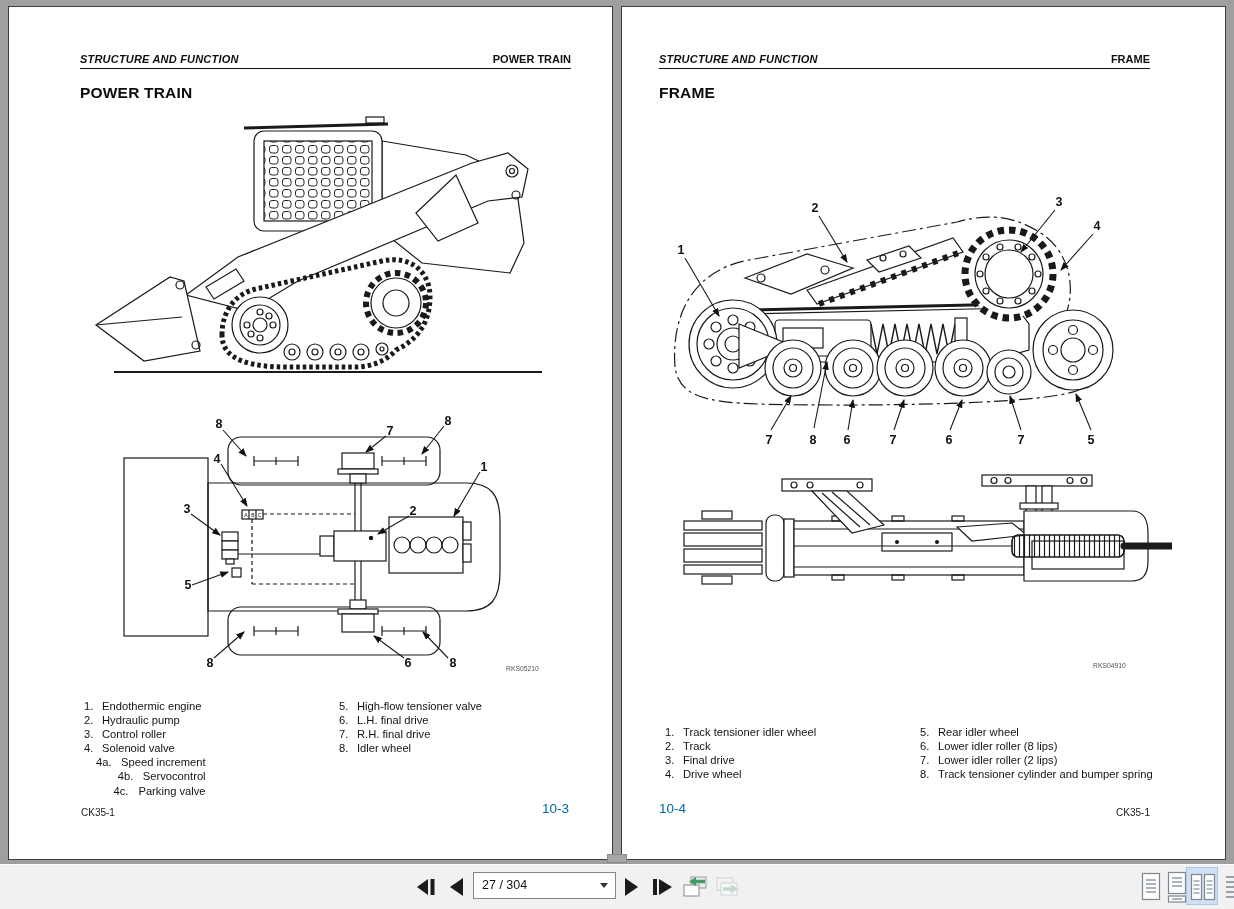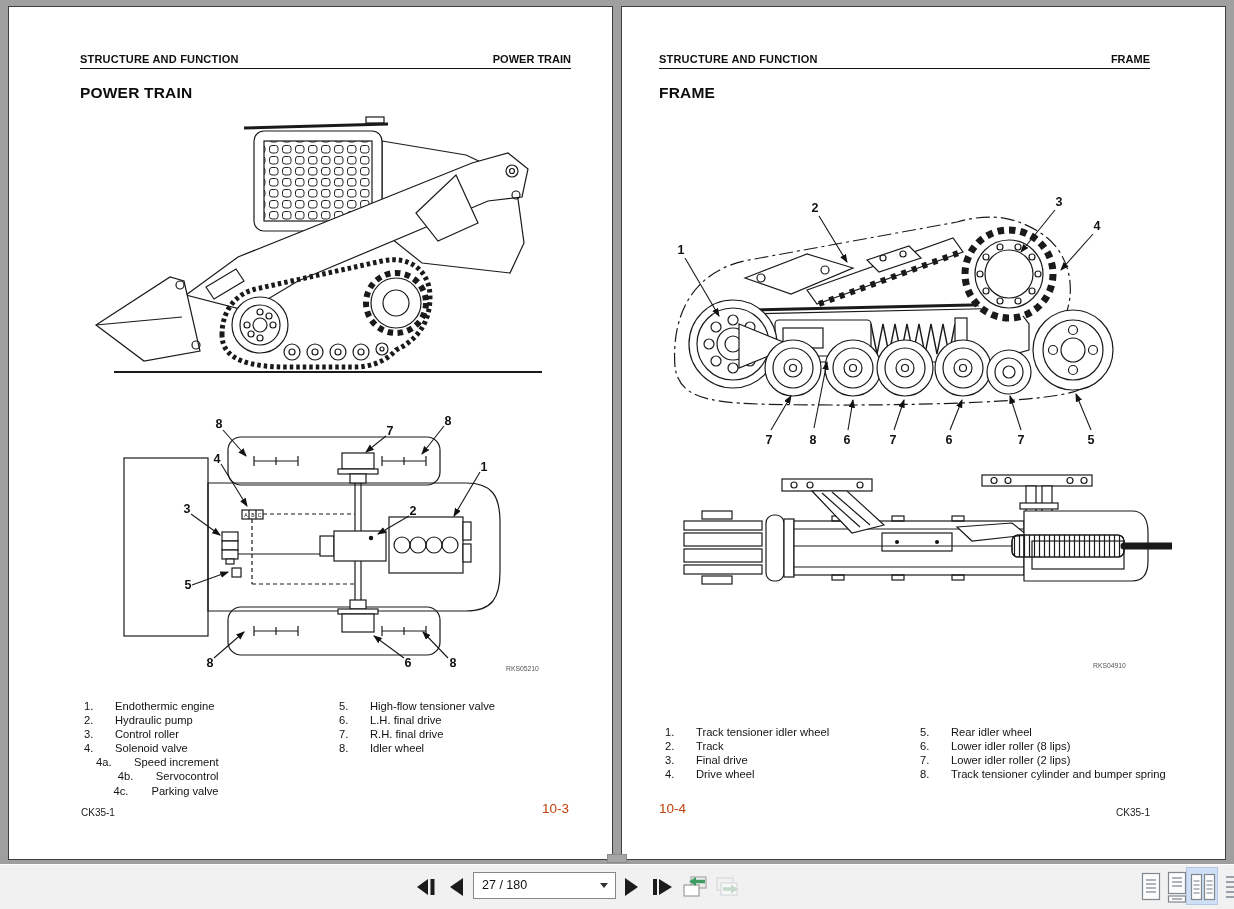--- a/index.html
+++ b/index.html
@@ -2,32 +2,32 @@
 <html><head>
 <meta charset="utf-8">
 <style>
   html,body{margin:0;padding:0;background:#9f9f9f;}
   #app{position:relative;width:1234px;height:909px;background:#9f9f9f;overflow:hidden;
        font-family:"Liberation Sans",sans-serif;}
   .page{position:absolute;top:6px;width:603px;height:852px;background:#ffffff;
         border:1px solid #3e3e3e;box-sizing:content-box;}
   #pageL{left:8px;}
   #pageR{left:621px;}
-  .hl{position:absolute;top:46px;font-size:11px;font-weight:bold;color:#101010;letter-spacing:.2px;}
+  .hl{position:absolute;top:46px;font-size:11px;font-weight:bold;color:#101010;letter-spacing:.2px;font-style:italic;}
   .hr{position:absolute;top:46px;font-size:11px;font-weight:bold;color:#101010;}
   .rule{position:absolute;top:61px;border-top:1.7px solid #101010;}
   .title{position:absolute;top:77px;font-size:15.5px;font-weight:bold;color:#0c0c0c;letter-spacing:.2px;}
   .legend{position:absolute;font-size:11.2px;color:#131313;}
   .lrow{display:flex;line-height:14.1px;white-space:nowrap;}
   .ln{min-width:15px;}
-  .lt{margin-left:16px;}
+  .lt{margin-left:3px;}
   .sub{padding-left:12px;justify-content:flex-end;}
   .sub .ln{min-width:22px;}
   .fmodel{position:absolute;font-size:10px;color:#222;}
-  .fpage{position:absolute;font-size:13.5px;color:#c2410c;}
+  .fpage{position:absolute;font-size:13.5px;color:#0369a1;}
   .fig{position:absolute;}
   svg text{font-family:"Liberation Sans",sans-serif;}
   .co{font-size:12.5px;font-weight:bold;fill:#111;}
   .figcode{font-size:6.8px;fill:#555;}
   .ln-art{stroke:#1a1a1a;fill:none;stroke-width:1.2;}
   .thumb{position:absolute;left:607px;top:854px;width:20px;height:9px;background:#a6a6a6;
          border:1px solid #8b8b8b;box-sizing:border-box;}
   .toolbar{position:absolute;left:0;top:863px;width:1234px;height:46px;background:#f1f1f1;
            border-top:1px solid #9c9c9c;box-shadow:inset 0 1px 0 #fdfdfd;}
   .tbtn{position:absolute;background:none;border:none;padding:0;margin:0;}
@@ -491,21 +491,21 @@
       </svg>
     </button>
 
     <button class="tbtn" style="left:447px;top:10px;width:20px;height:26px">
       <svg width="20" height="26" viewBox="0 0 20 26">
         <polygon points="3,13 16,4 16,22" fill="#1b1b1b"></polygon>
       </svg>
     </button>
 
     <div class="pagefield">
-      <span class="pf-text">27 / 180</span>
+      <span class="pf-text">27 / 304</span>
       <span class="pf-caret"></span>
     </div>
 
     <button class="tbtn" style="left:621px;top:10px;width:20px;height:26px">
       <svg width="20" height="26" viewBox="0 0 20 26">
         <polygon points="17,13 4,4 4,22" fill="#1b1b1b"></polygon>
       </svg>
     </button>
 
     <button class="tbtn" style="left:649px;top:10px;width:26px;height:26px">

